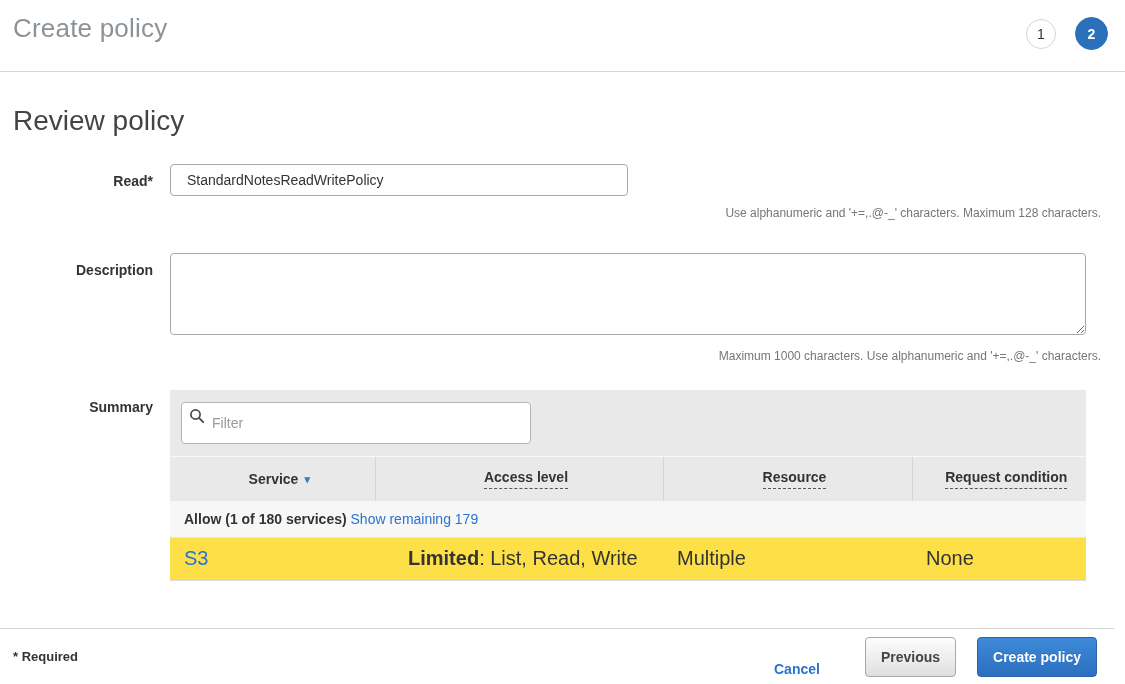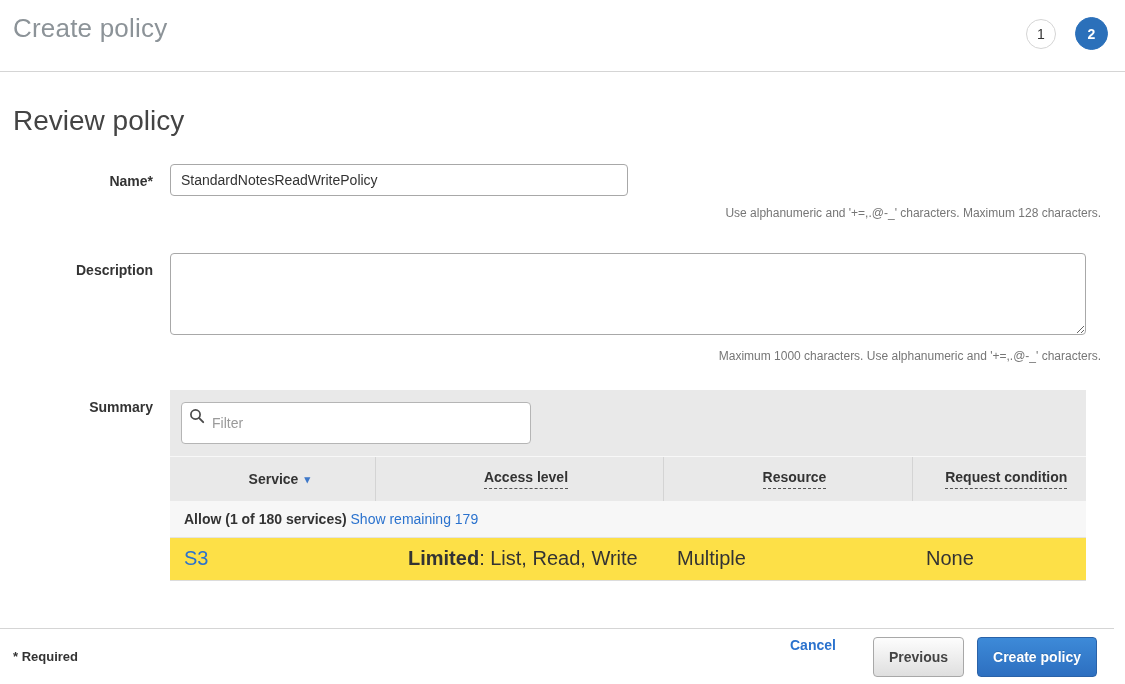--- a/index.html
+++ b/index.html
@@ -15,21 +15,21 @@
 
   
   .section-title { font-size: 28px; font-weight: 400; color: #444; padding: 33px 0 0 13px; }
 
   .form { margin-top: 27px; }
   .form-row { display: flex; margin-bottom: 0; }
   .form-label-col { width: 170px; flex: 0 0 170px; text-align: right; padding-right: 17px; padding-top: 8px; }
   .form-label { font-size: 14px; font-weight: bold; color: #333; }
   .form-field-col { flex: 1; padding-right: 24px; }
 
-  .text-input { width: 458px; height: 32px; border: 1px solid #a8a8a8; border-radius: 4px; padding: 0 10px; font-size: 14px; color: #333; font-family: "Liberation Sans", sans-serif; outline: none; }
+  .text-input { width: 458px; height: 32px; border: 1px solid #a8a8a8; border-radius: 4px; padding: 0 16px; font-size: 14px; color: #333; font-family: "Liberation Sans", sans-serif; outline: none; }
   .helper-text { font-size: 12px; color: #767676; margin: 10px 0 0 1px; text-align: right; }
 
   .row-name { margin-bottom: 0; }
   .row-gap-1 { height: 33px; }
   .desc-textarea { width: 916px; height: 82px; border: 1px solid #a8a8a8; border-radius: 4px; padding: 6px 10px; font-size: 14px; font-family: "Liberation Sans", sans-serif; resize: both; outline: none; }
   .row-gap-2 { height: 27px; }
 
   
   .summary-box { width: 916px; }
   .filter-bar { background: #e9e9e9; padding: 12px 11px; border-bottom: 1px solid #f8f8f8; }
@@ -52,21 +52,21 @@
 
   .group-row td { background: #f7f7f7; font-size: 14px; padding: 10px 0 10px 14px; border-bottom: 1px solid #e3e3e3; }
   .group-row .group-text { font-weight: bold; color: #333; }
   .data-row td { background: #fde047; font-size: 20px; padding: 9px 0 10px 14px; border-bottom: 1px solid #dcdcdc; color: #333; }
   a.link { color: #2a72ce; text-decoration: none; cursor: pointer; }
   .bold { font-weight: bold; padding-left: 19px; }
 
   
   .footer { position: absolute; left: 0; right: 11px; bottom: 0; height: 56px; border-top: 1px solid #d5d5d5; display: flex; align-items: center; justify-content: space-between; padding: 0 17px 0 13px; }
   .required-note { font-size: 13px; font-weight: bold; color: #333; }
-  .footer-actions { display: flex; align-items: flex-start; gap: 13px; }
+  .footer-actions { display: flex; align-items: flex-end; gap: 21px; }
   .cancel-link { font-size: 14px; font-weight: bold; color: #2a72ce; cursor: pointer; margin-right: 24px; }
   .btn { font-family: "Liberation Sans", sans-serif; font-size: 14px; font-weight: bold; border-radius: 4px; padding: 6px 15px; height: 40px; cursor: pointer; }
   .btn-secondary { color: #444; background: linear-gradient(#fdfdfd, #dfdfdf); border: 1px solid #a8a8a8; }
   .btn-primary { color: #fff; background: linear-gradient(#3d8ad8, #2d6fc0); border: 1px solid #2a62a8; text-shadow: 0 -1px 0 rgba(0,0,0,0.15); }
 </style>
 </head>
 <body>
 
 <div class="top-header">
   <div class="page-title">Create policy</div>
@@ -75,21 +75,21 @@
     <div class="step-circle active">2</div>
   </div>
 </div>
 
 <div class="section-title">Review policy</div>
 
 <div class="form">
 
   <div class="form-row row-name">
     <div class="form-label-col">
-      <span class="form-label">Name*</span>
+      <span class="form-label">Read*</span>
     </div>
     <div class="form-field-col">
       <input class="text-input" type="text" value="StandardNotesReadWritePolicy" style="">
       <div class="helper-text">Use alphanumeric and '+=,.@-_' characters. Maximum 128 characters.</div>
     </div>
   </div>
 
   <div class="row-gap-1"></div>
 
   <div class="form-row">

